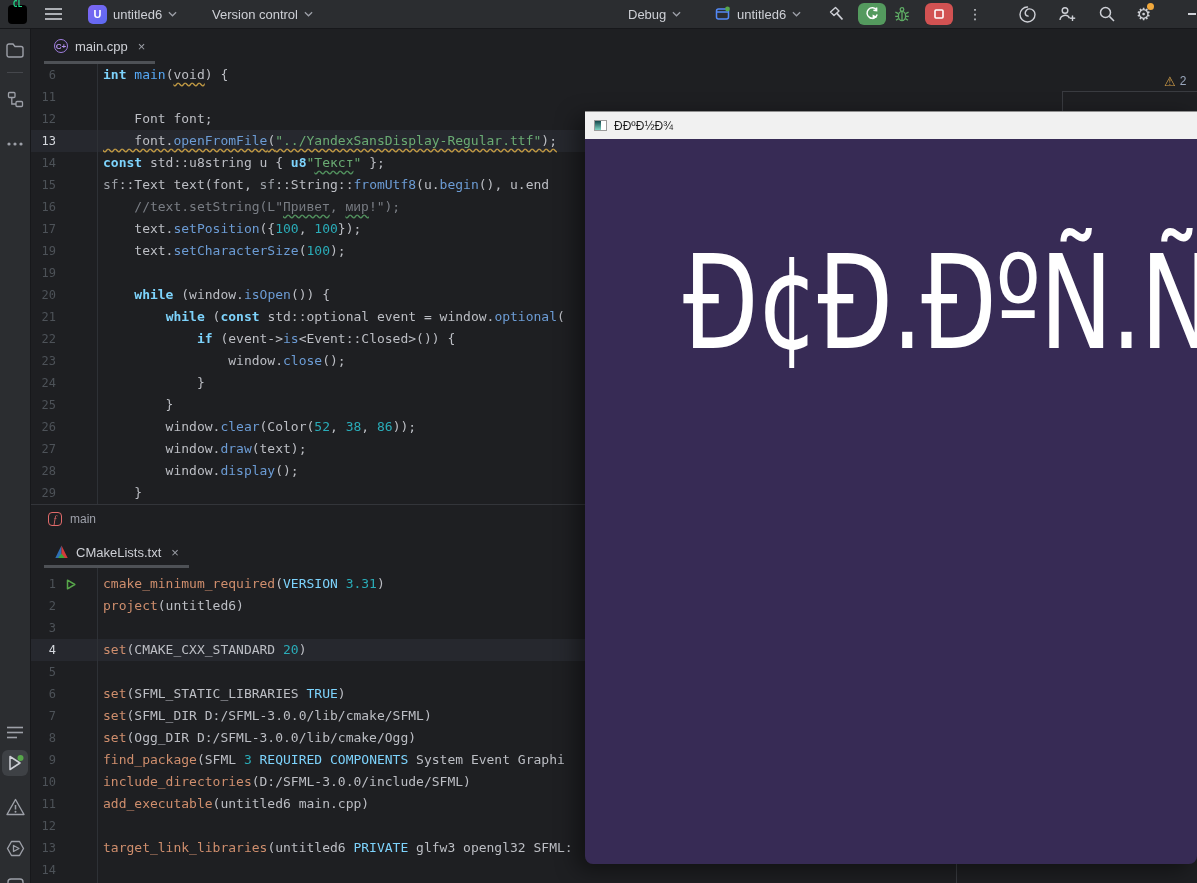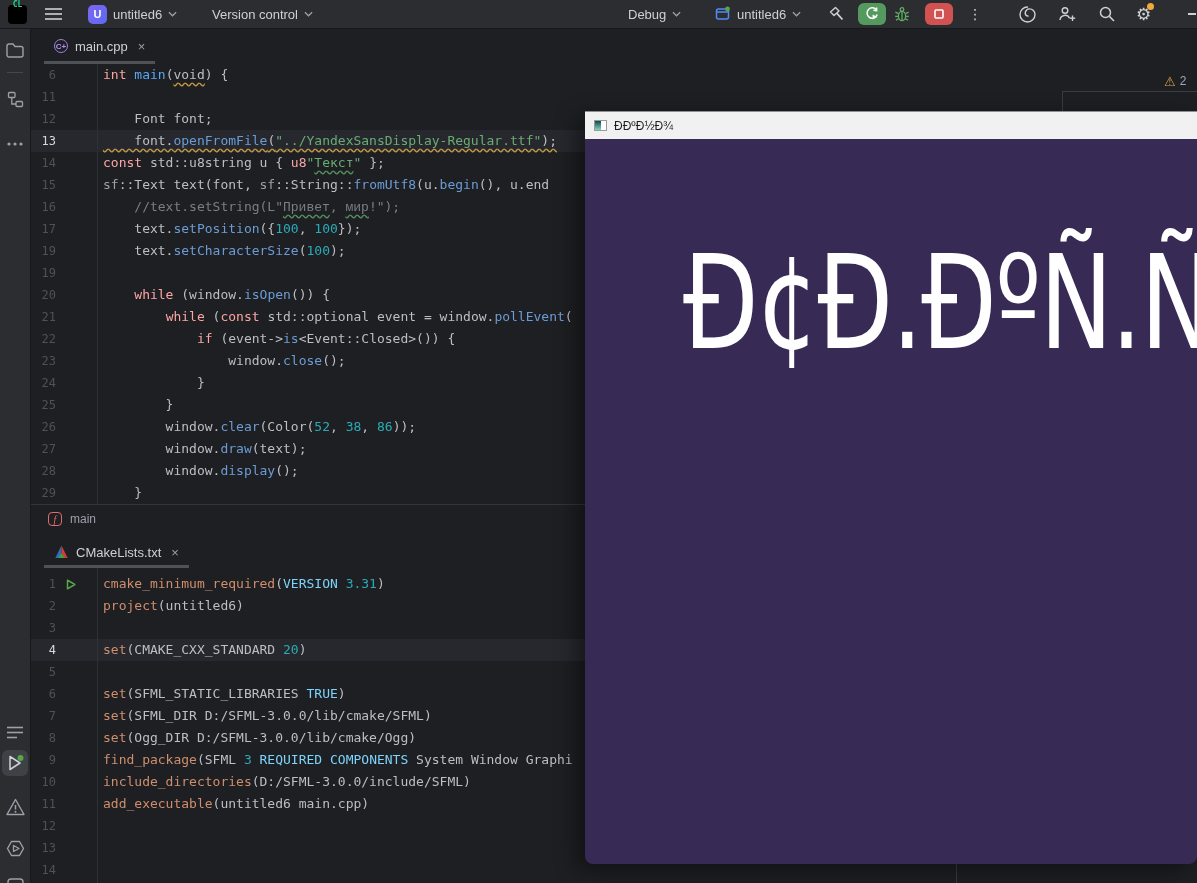--- a/index.html
+++ b/index.html
@@ -36,21 +36,21 @@
   .cppicon{width:14px;height:14px;border:1.4px solid #A07EE0;border-radius:50%;color:#B592F0;
            font-size:8px;font-weight:700;display:flex;align-items:center;justify-content:center;box-sizing:border-box;}
   .editor{position:absolute;left:30px;right:0;font:13px/22px "DejaVu Sans Mono",monospace;color:#BCBEC4;}
   .editor::before{content:"";position:absolute;left:67px;top:0;bottom:0;width:1px;background:#2E3136;}
   .cl{display:flex;height:22px;white-space:pre;}
   .cl.cur{background:#26282E;}
   .ln{width:26px;text-align:right;color:#4D5258;flex:none;font-size:12px;}
   .cl.cur .ln{color:#D5D8DE;}
   .gi{width:41px;flex:none;display:flex;align-items:center;padding-left:10px;box-sizing:border-box;}
   .cd{padding-left:6px;}
-  .t-pln{color:#BCBEC4}.t-kw{color:#fca5a5;font-weight:400}.t-fndecl{color:#56A8F5}
+  .t-pln{color:#BCBEC4}.t-kw{color:#7dd3fc;font-weight:700}.t-fndecl{color:#56A8F5}
   .t-fn{color:#6C9CD5}.t-str{color:#6AAB73}.t-num{color:#2AACB8}.t-cmt{color:#7A7E85}
   .t-ns{color:#9DA1A8}.t-cmd{color:#CF8E6D}.t-kw2{color:#7dd3fc}
   .t-strtypo{color:#6AAB73;text-decoration:underline wavy #52925E;text-underline-offset:3px;}
   .t-cmttypo{color:#7A7E85;text-decoration:underline wavy #52925E;text-underline-offset:3px;font-family:Liberation Mono, monospace;}
   .t-warn{color:#BCBEC4;text-decoration:underline wavy #C29A43;text-underline-offset:3px;}
   .wavy{text-decoration:underline wavy #C29A43;text-underline-offset:3px;}
   #crumb{position:absolute;left:30px;right:0;top:504px;height:28px;border-top:1px solid #33353A;
          display:flex;align-items:center;gap:8px;padding-left:18px;background:#1E1F22;color:#9DA0AA;font-size:12px;}
   .ficon{width:14px;height:14px;border:1.3px solid #E16A6A;border-radius:4px;color:#E16A6A;font-size:10px;
          font-style:italic;display:flex;align-items:center;justify-content:center;box-sizing:border-box;font-family:"Liberation Serif",serif;}
@@ -271,21 +271,21 @@
       <div class="cl"><span class="ln">11</span><span class="gi"></span><span class="cd"></span></div>
       <div class="cl"><span class="ln">12</span><span class="gi"></span><span class="cd"><span class="t-pln">    Font font;</span></span></div>
       <div class="cl cur"><span class="ln">13</span><span class="gi"></span><span class="cd wavy"><span class="t-pln">    font.</span><span class="t-fn">openFromFile</span><span class="t-pln">(</span><span class="t-str">"../YandexSansDisplay-Regular.ttf"</span><span class="t-pln">);</span></span></div>
       <div class="cl"><span class="ln">14</span><span class="gi"></span><span class="cd"><span class="t-kw">const</span><span class="t-pln"> std::u8string u { </span><span class="t-kw">u8</span><span class="t-str">"</span><span class="t-strtypo">Текст</span><span class="t-str">"</span><span class="t-pln"> };</span></span></div>
       <div class="cl"><span class="ln">15</span><span class="gi"></span><span class="cd"><span class="t-ns">sf</span><span class="t-pln">::Text text(font, </span><span class="t-ns">sf</span><span class="t-pln">::String::</span><span class="t-fn">fromUtf8</span><span class="t-pln">(u.</span><span class="t-fn">begin</span><span class="t-pln">(), u.end</span></span></div>
       <div class="cl"><span class="ln">16</span><span class="gi"></span><span class="cd"><span class="t-cmt">    //text.setString(L"</span><span class="t-cmttypo">Привет</span><span class="t-cmt">, </span><span class="t-cmttypo">мир</span><span class="t-cmt">!");</span></span></div>
       <div class="cl"><span class="ln">17</span><span class="gi"></span><span class="cd"><span class="t-pln">    text.</span><span class="t-fn">setPosition</span><span class="t-pln">({</span><span class="t-num">100</span><span class="t-pln">, </span><span class="t-num">100</span><span class="t-pln">});</span></span></div>
       <div class="cl"><span class="ln">19</span><span class="gi"></span><span class="cd"><span class="t-pln">    text.</span><span class="t-fn">setCharacterSize</span><span class="t-pln">(</span><span class="t-num">100</span><span class="t-pln">);</span></span></div>
       <div class="cl"><span class="ln">19</span><span class="gi"></span><span class="cd"></span></div>
       <div class="cl"><span class="ln">20</span><span class="gi"></span><span class="cd"><span class="t-pln">    </span><span class="t-kw">while</span><span class="t-pln"> (window.</span><span class="t-fn">isOpen</span><span class="t-pln">()) {</span></span></div>
-      <div class="cl"><span class="ln">21</span><span class="gi"></span><span class="cd"><span class="t-pln">        </span><span class="t-kw">while</span><span class="t-pln"> (</span><span class="t-kw">const</span><span class="t-pln"> std::optional event = window.</span><span class="t-fn">pollEvent</span><span class="t-pln">(</span></span></div>
+      <div class="cl"><span class="ln">21</span><span class="gi"></span><span class="cd"><span class="t-pln">        </span><span class="t-kw">while</span><span class="t-pln"> (</span><span class="t-kw">const</span><span class="t-pln"> std::optional event = window.</span><span class="t-fn">optional</span><span class="t-pln">(</span></span></div>
       <div class="cl"><span class="ln">22</span><span class="gi"></span><span class="cd"><span class="t-pln">            </span><span class="t-kw">if</span><span class="t-pln"> (event-&gt;</span><span class="t-fn">is</span><span class="t-pln">&lt;Event::Closed&gt;()) {</span></span></div>
       <div class="cl"><span class="ln">23</span><span class="gi"></span><span class="cd"><span class="t-pln">                window.</span><span class="t-fn">close</span><span class="t-pln">();</span></span></div>
       <div class="cl"><span class="ln">24</span><span class="gi"></span><span class="cd"><span class="t-pln">            }</span></span></div>
       <div class="cl"><span class="ln">25</span><span class="gi"></span><span class="cd"><span class="t-pln">        }</span></span></div>
       <div class="cl"><span class="ln">26</span><span class="gi"></span><span class="cd"><span class="t-pln">        window.</span><span class="t-fn">clear</span><span class="t-pln">(Color(</span><span class="t-num">52</span><span class="t-pln">, </span><span class="t-num">38</span><span class="t-pln">, </span><span class="t-num">86</span><span class="t-pln">));</span></span></div>
       <div class="cl"><span class="ln">27</span><span class="gi"></span><span class="cd"><span class="t-pln">        window.</span><span class="t-fn">draw</span><span class="t-pln">(text);</span></span></div>
       <div class="cl"><span class="ln">28</span><span class="gi"></span><span class="cd"><span class="t-pln">        window.</span><span class="t-fn">display</span><span class="t-pln">();</span></span></div>
       <div class="cl"><span class="ln">29</span><span class="gi"></span><span class="cd"><span class="t-pln">    }</span></span></div>
     </div>
 
@@ -310,25 +310,25 @@
       <div class="cl"><span class="ln">1</span><span class="gi"><svg width="10" height="11" viewBox="0 0 10 11">
             <path d="M1.5 1.2 L8.8 5.5 L1.5 9.8 Z" fill="none" stroke="#57A64A" stroke-width="1.5" stroke-linejoin="round"></path>
           </svg></span><span class="cd"><span class="t-cmd">cmake_minimum_required</span><span class="t-pln">(</span><span class="t-kw2">VERSION</span><span class="t-pln"> </span><span class="t-num">3.31</span><span class="t-pln">)</span></span></div>
       <div class="cl"><span class="ln">2</span><span class="gi"></span><span class="cd"><span class="t-cmd">project</span><span class="t-pln">(untitled6)</span></span></div>
       <div class="cl"><span class="ln">3</span><span class="gi"></span><span class="cd"></span></div>
       <div class="cl cur"><span class="ln">4</span><span class="gi"></span><span class="cd"><span class="t-cmd">set</span><span class="t-pln">(CMAKE_CXX_STANDARD </span><span class="t-num">20</span><span class="t-pln">)</span></span></div>
       <div class="cl"><span class="ln">5</span><span class="gi"></span><span class="cd"></span></div>
       <div class="cl"><span class="ln">6</span><span class="gi"></span><span class="cd"><span class="t-cmd">set</span><span class="t-pln">(SFML_STATIC_LIBRARIES </span><span class="t-kw2">TRUE</span><span class="t-pln">)</span></span></div>
       <div class="cl"><span class="ln">7</span><span class="gi"></span><span class="cd"><span class="t-cmd">set</span><span class="t-pln">(SFML_DIR D:/SFML-3.0.0/lib/cmake/SFML)</span></span></div>
       <div class="cl"><span class="ln">8</span><span class="gi"></span><span class="cd"><span class="t-cmd">set</span><span class="t-pln">(Ogg_DIR D:/SFML-3.0.0/lib/cmake/Ogg)</span></span></div>
-      <div class="cl"><span class="ln">9</span><span class="gi"></span><span class="cd"><span class="t-cmd">find_package</span><span class="t-pln">(SFML </span><span class="t-num">3</span><span class="t-pln"> </span><span class="t-kw2">REQUIRED</span><span class="t-pln"> </span><span class="t-kw2">COMPONENTS</span><span class="t-pln"> System Window Graphi</span></span></div>
+      <div class="cl"><span class="ln">9</span><span class="gi"></span><span class="cd"><span class="t-cmd">find_package</span><span class="t-pln">(SFML </span><span class="t-num">3</span><span class="t-pln"> </span><span class="t-kw2">REQUIRED</span><span class="t-pln"> </span><span class="t-kw2">COMPONENTS</span><span class="t-pln"> System Event Graphi</span></span></div>
       <div class="cl"><span class="ln">10</span><span class="gi"></span><span class="cd"><span class="t-cmd">include_directories</span><span class="t-pln">(D:/SFML-3.0.0/include/SFML)</span></span></div>
       <div class="cl"><span class="ln">11</span><span class="gi"></span><span class="cd"><span class="t-cmd">add_executable</span><span class="t-pln">(untitled6 main.cpp)</span></span></div>
       <div class="cl"><span class="ln">12</span><span class="gi"></span><span class="cd"></span></div>
-      <div class="cl"><span class="ln">13</span><span class="gi"></span></div>
+      <div class="cl"><span class="ln">13</span><span class="gi"></span><span class="cd"><span class="t-cmd">target_link_libraries</span><span class="t-pln">(untitled6 </span><span class="t-kw2">PRIVATE</span><span class="t-pln"> glfw3 opengl32 SFML:</span></span></div>
       <div class="cl"><span class="ln">14</span><span class="gi"></span><span class="cd"></span></div>
     </div>
 
   <div class="hairline" style="left:956px;top:864px;width:1px;height:19px"></div>
 
   <div id="appwin">
     <div id="titlebar">
       <span class="appicon">
           <i></i>
         </span>

